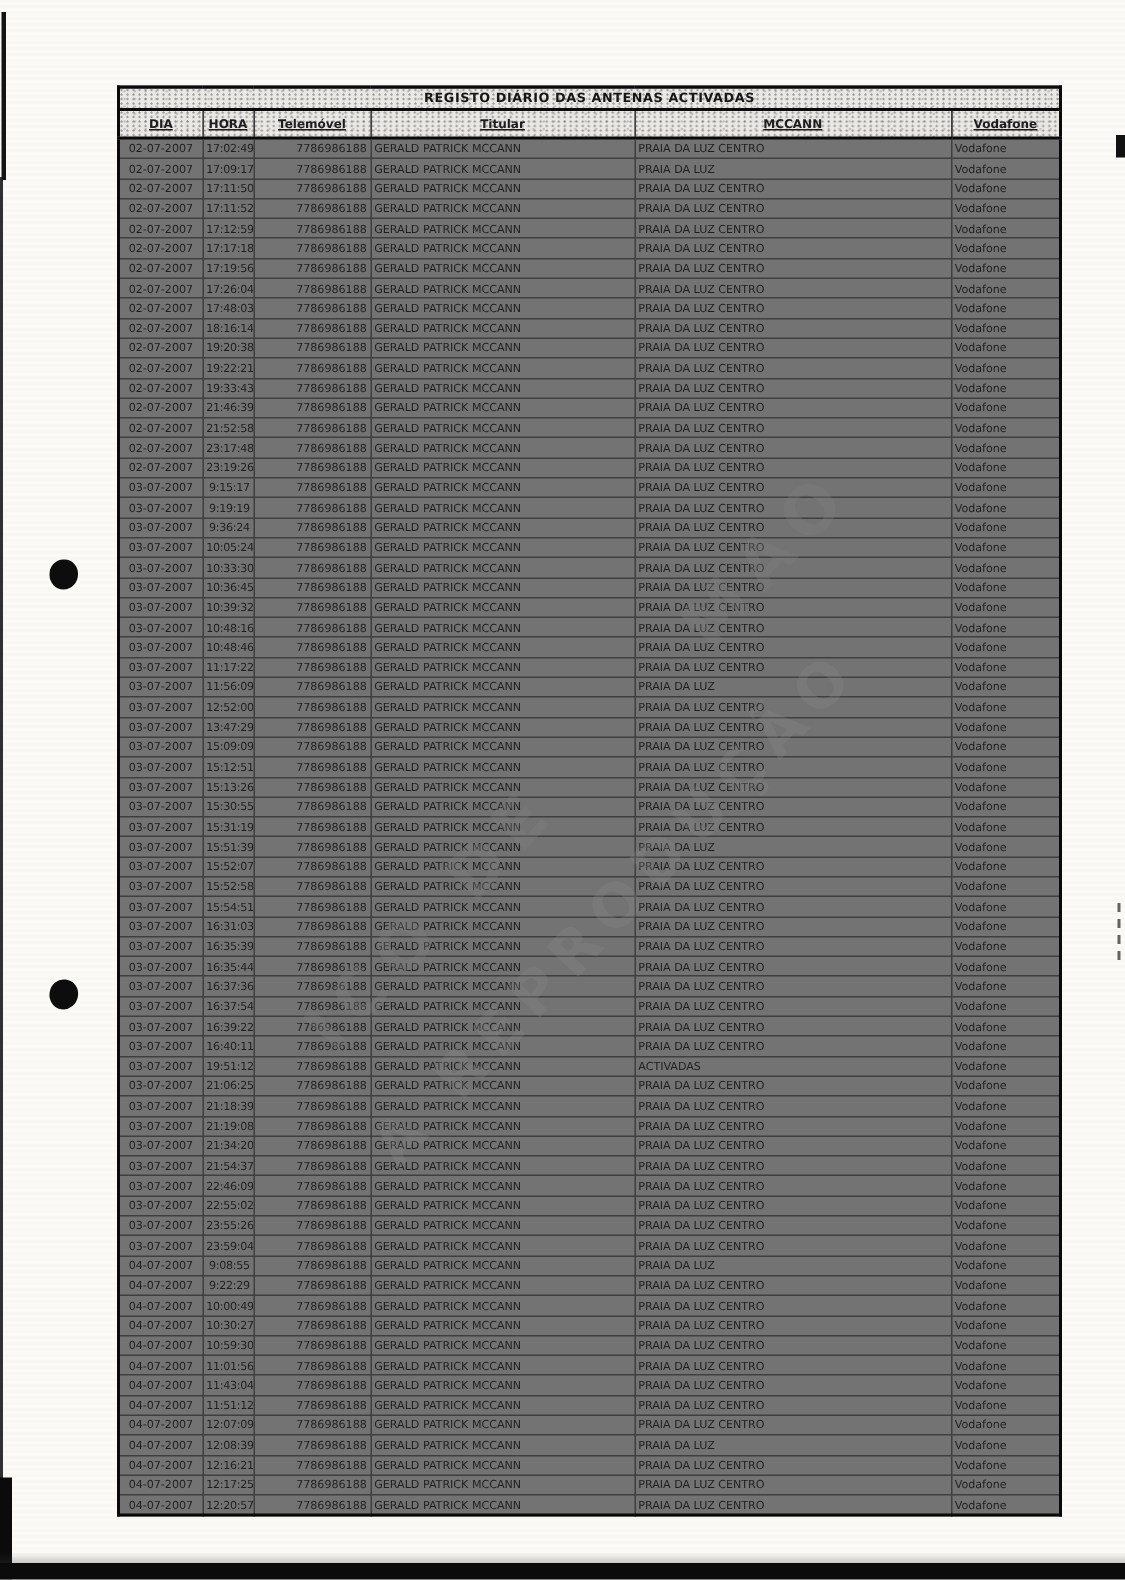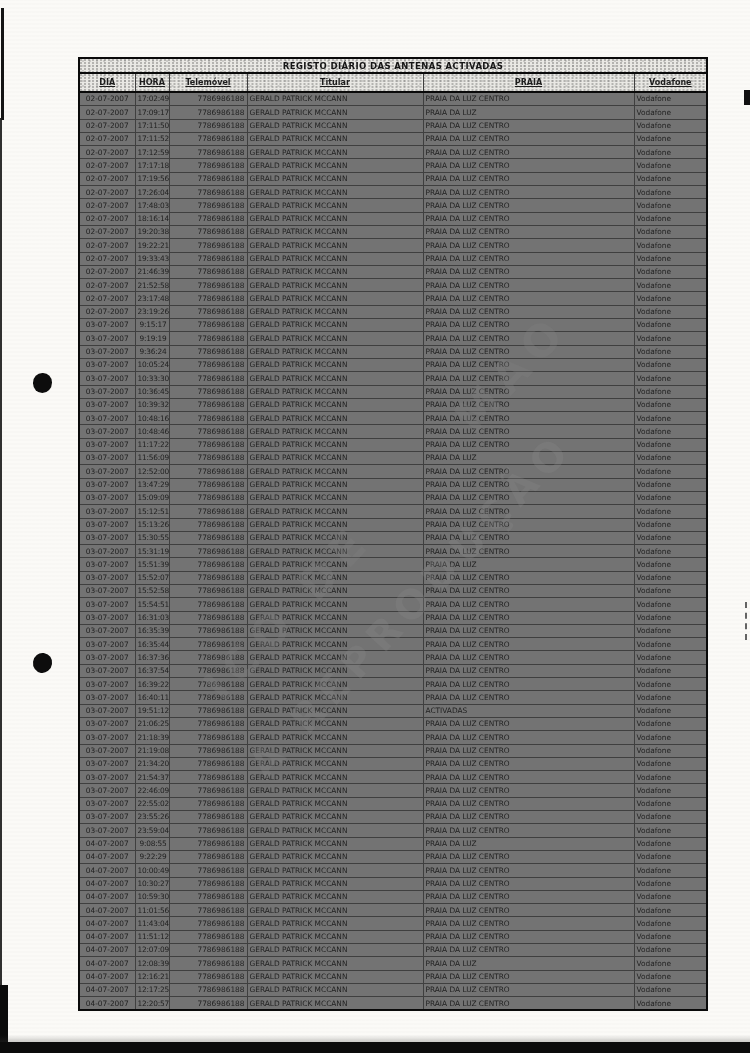--- a/index.html
+++ b/index.html
@@ -87,21 +87,21 @@
       </colgroup>
     <thead>
       <tr class="title-row">
         <th colspan="6" class="speckle">REGISTO DIÁRIO DAS ANTENAS ACTIVADAS</th>
       </tr>
       <tr class="head-row" id="head-row">
           <th class="speckle">DIA</th>
           <th class="speckle">HORA</th>
           <th class="speckle">Telemóvel</th>
           <th class="speckle">Titular</th>
-          <th class="speckle">PRAIA</th>
+          <th class="speckle">MCCANN</th>
           <th class="speckle">Vodafone</th>
         </tr>
     </thead>
     <tbody id="tbody">
         <tr>
           <td class="c0">02-07-2007</td>
           <td class="c1">17:02:49</td>
           <td class="c2">7786986188</td>
           <td class="c3">GERALD PATRICK MCCANN</td>
           <td class="c4">PRAIA DA LUZ CENTRO</td>

